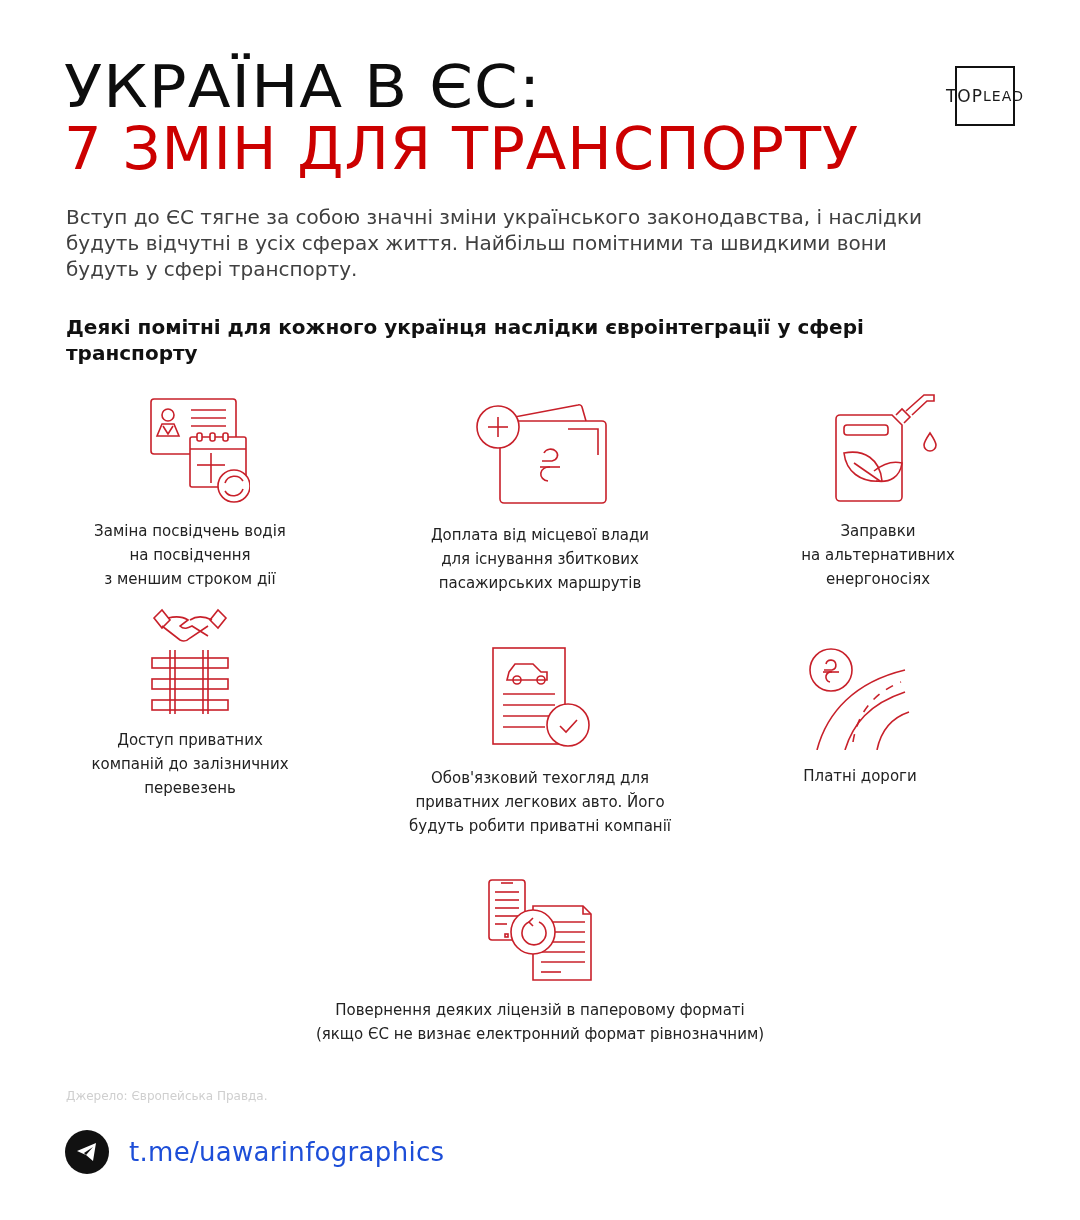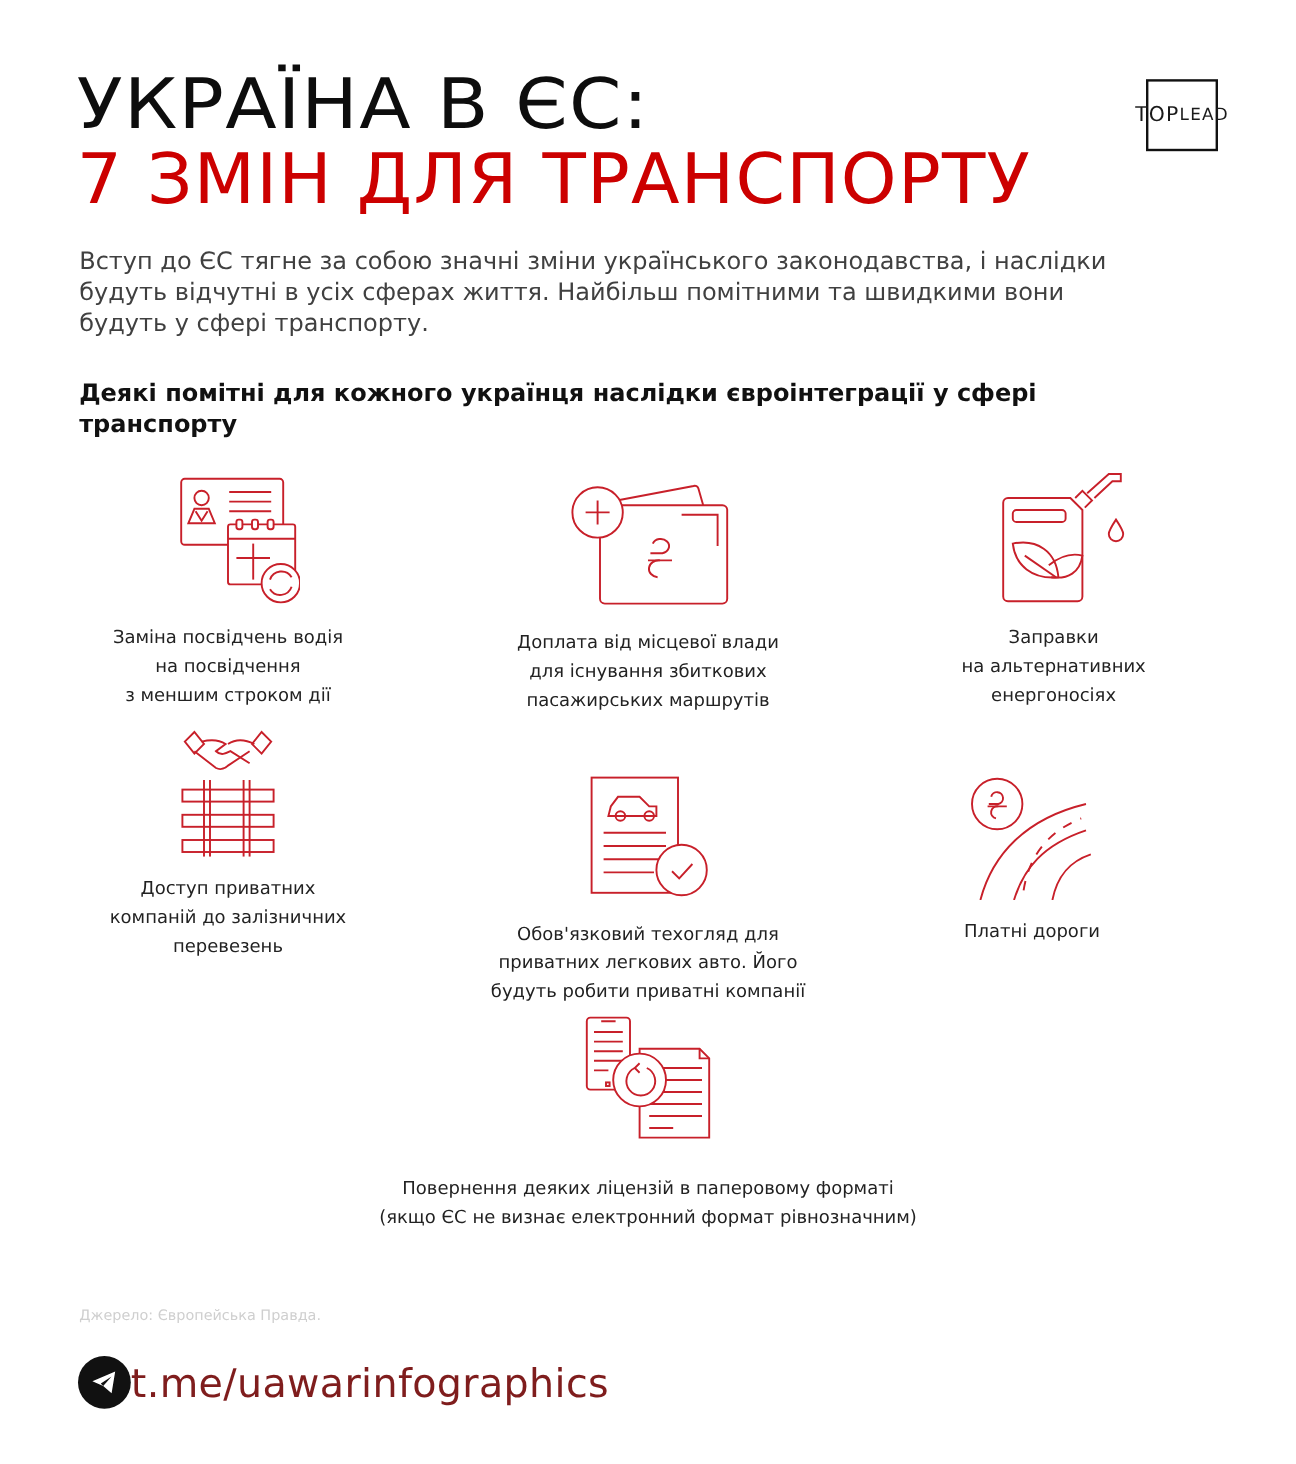--- a/index.html
+++ b/index.html
@@ -18,21 +18,21 @@
     .intro { position: absolute; left: 66px; top: 204px; width: 880px; font-size: 20px; line-height: 26px; color: #404040; }
     .subtitle { position: absolute; left: 66px; top: 314px; width: 880px; font-size: 20px; line-height: 26px; font-weight: bold; color: #111; }
 
     .item { position: absolute; display: flex; flex-direction: column; align-items: center; }
     .item svg { display: block; }
     .item .cap { margin-top: 14px; text-align: center; font-size: 15px; line-height: 24px; color: #222; white-space: pre-line; }
 
     .source { position: absolute; left: 66px; top: 1089px; font-size: 12px; color: #cfcfcf; }
     .tg { position: absolute; left: 65px; top: 1130px; display: flex; align-items: center; }
     .tg .circle { width: 44px; height: 44px; border-radius: 50%; background: #111; display: flex; align-items: center; justify-content: center; }
-    .tg .link { margin-left: 0; font-size: 33px; color: #7f1d1d; letter-spacing: 0.3px; }
+    .tg .link { margin-left: 20px; font-size: 26px; color: #1d4ed8; letter-spacing: 0.3px; }
   </style>
 </head>
 <body>
 
 <div class="title">
   <span class="l1">УКРАЇНА В ЄС:</span>
   <span class="l2">7 ЗМІН ДЛЯ ТРАНСПОРТУ</span>
 </div>
 
 <div class="logo">
@@ -147,21 +147,21 @@
       <line x1="18" y1="30" x2="34" y2="30"></line>
       <path d="M27 30 a5 5 0 1 0 -2 10"></path>
     <path d="M12 108 C22 70 50 40 100 28"></path>
     <path d="M40 108 C48 82 64 62 100 50"></path>
     <path d="M72 108 C76 88 86 76 104 70"></path>
     <path d="M56 108 C60 82 74 60 104 48" stroke-dasharray="8 8" transform="translate(-8,-8)"></path>
   </svg>
   <div class="cap">Платні дороги</div>
 </div>
 
-<div class="item" style="left:190px; top:844px; width:700px;gap:12px;">
+<div class="item" style="left:190px; top:876px; width:700px;">
   <svg width="110" height="108" viewBox="0 0 110 108" fill="none" stroke="#c8202a" stroke-width="1.6">
     <rect x="4" y="4" width="36" height="60" rx="3"></rect>
     <line x1="16" y1="7" x2="28" y2="7"></line>
     <line x1="10" y1="16" x2="34" y2="16"></line>
       <line x1="10" y1="24" x2="34" y2="24"></line>
       <line x1="10" y1="32" x2="34" y2="32"></line>
       <line x1="10" y1="40" x2="34" y2="40"></line>
       <line x1="10" y1="48" x2="22" y2="48"></line>
     <rect x="20" y="58" width="3" height="3"></rect>
     <path d="M48 30 h50 l8 8 v66 h-58 z" fill="#fff"></path>

